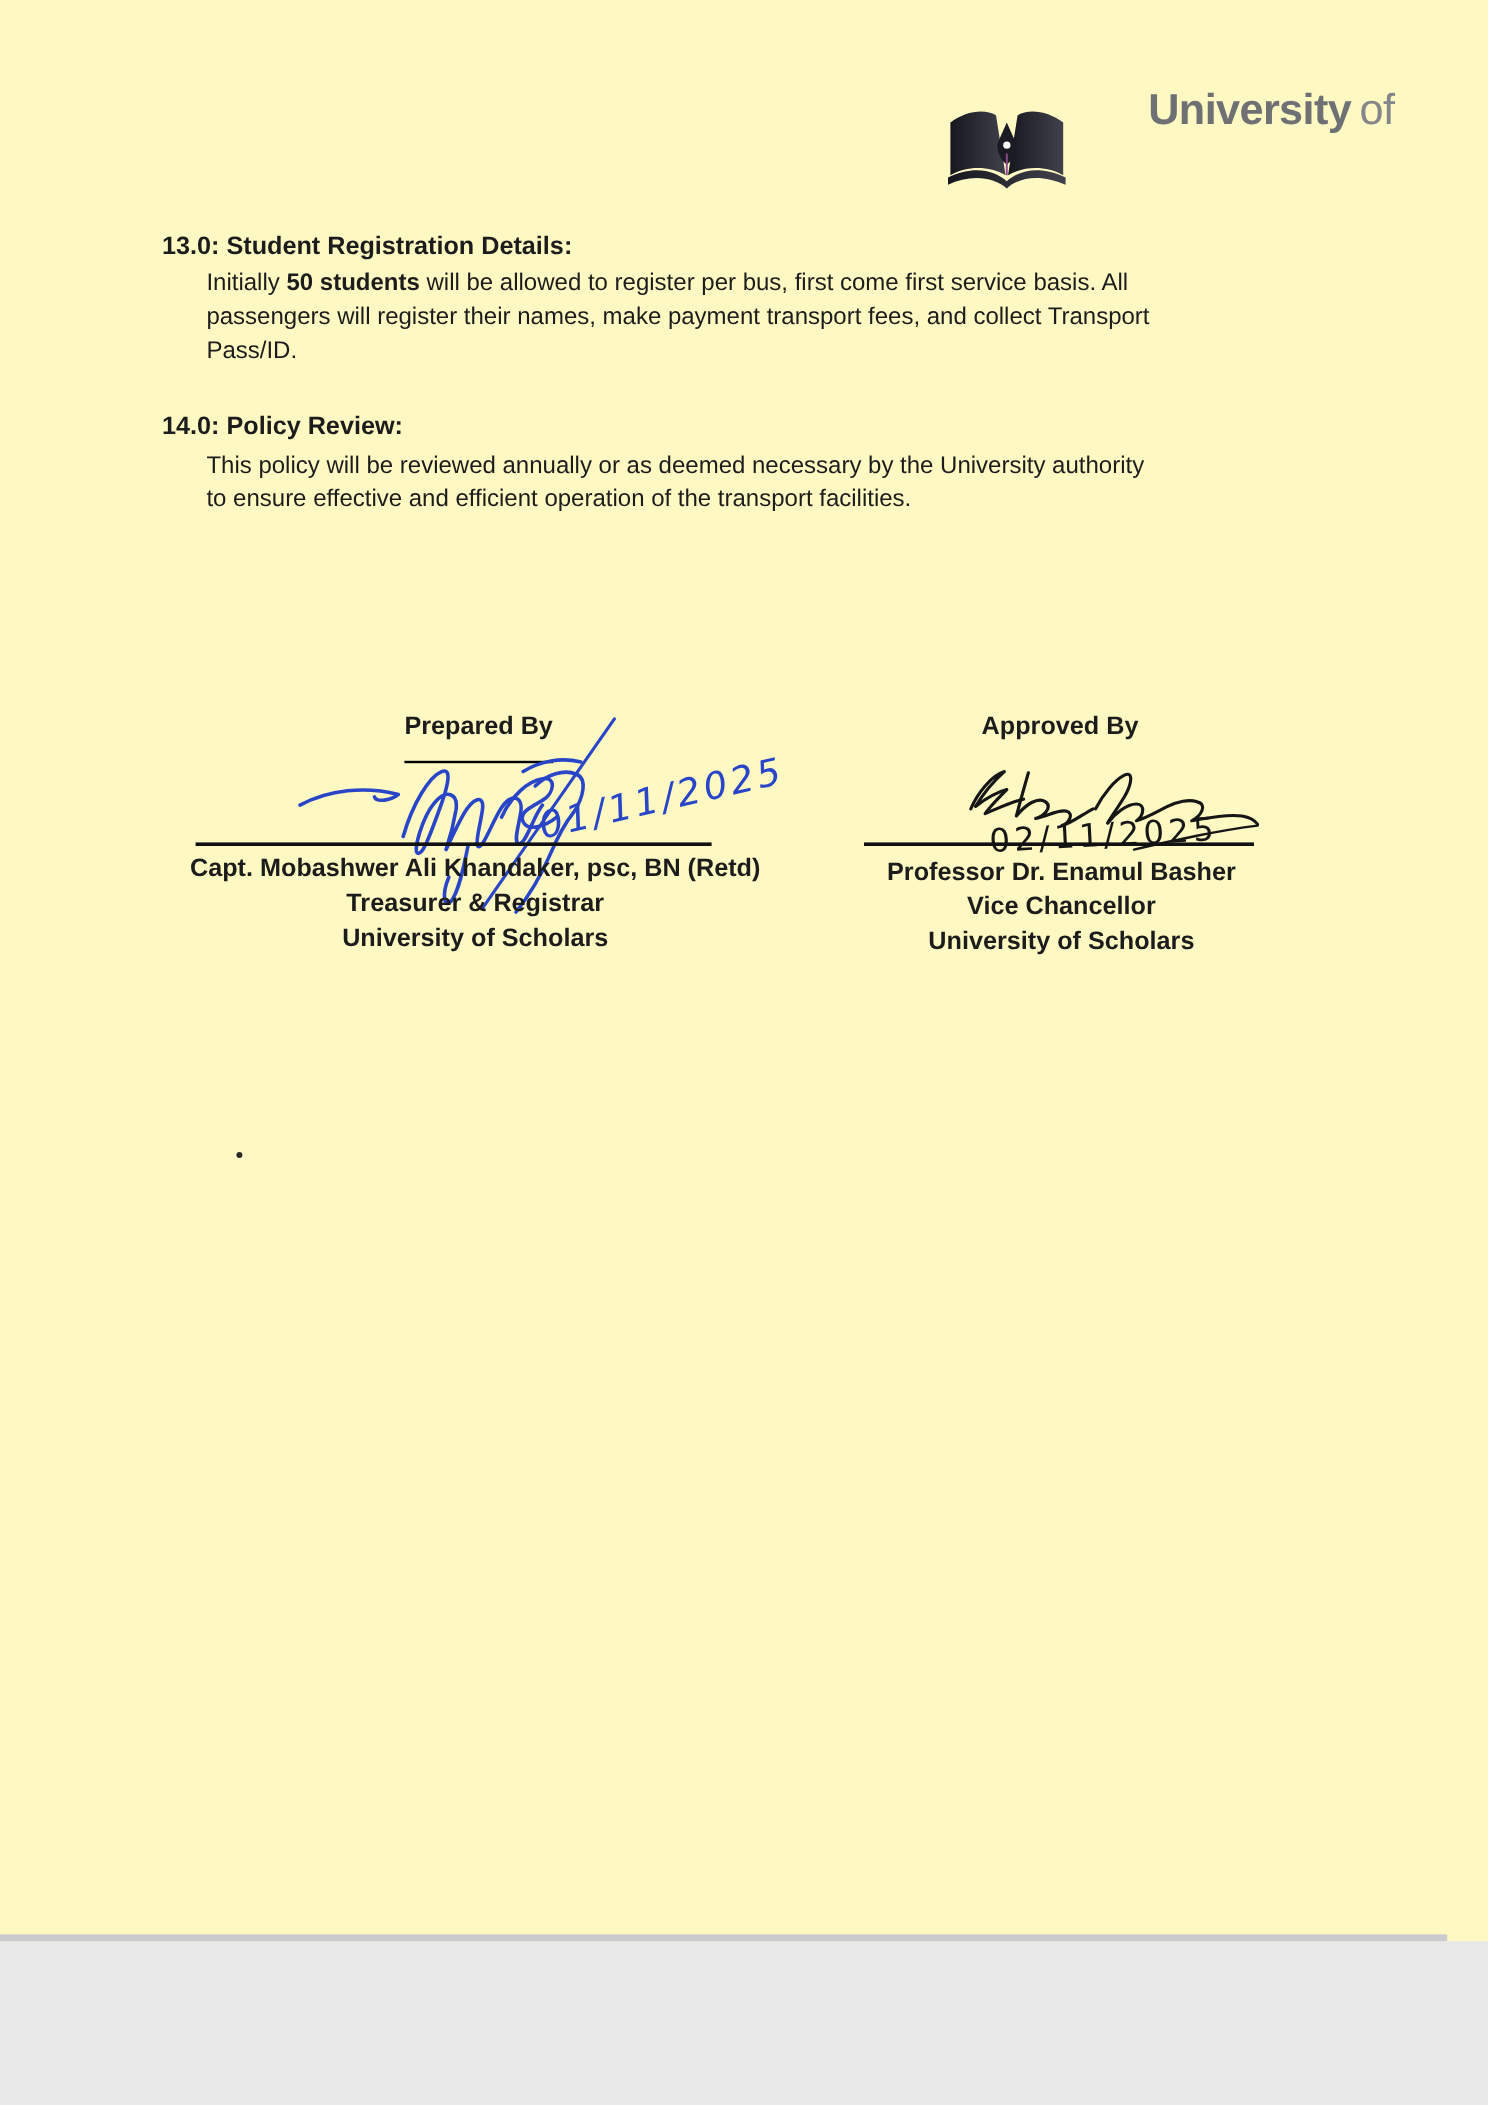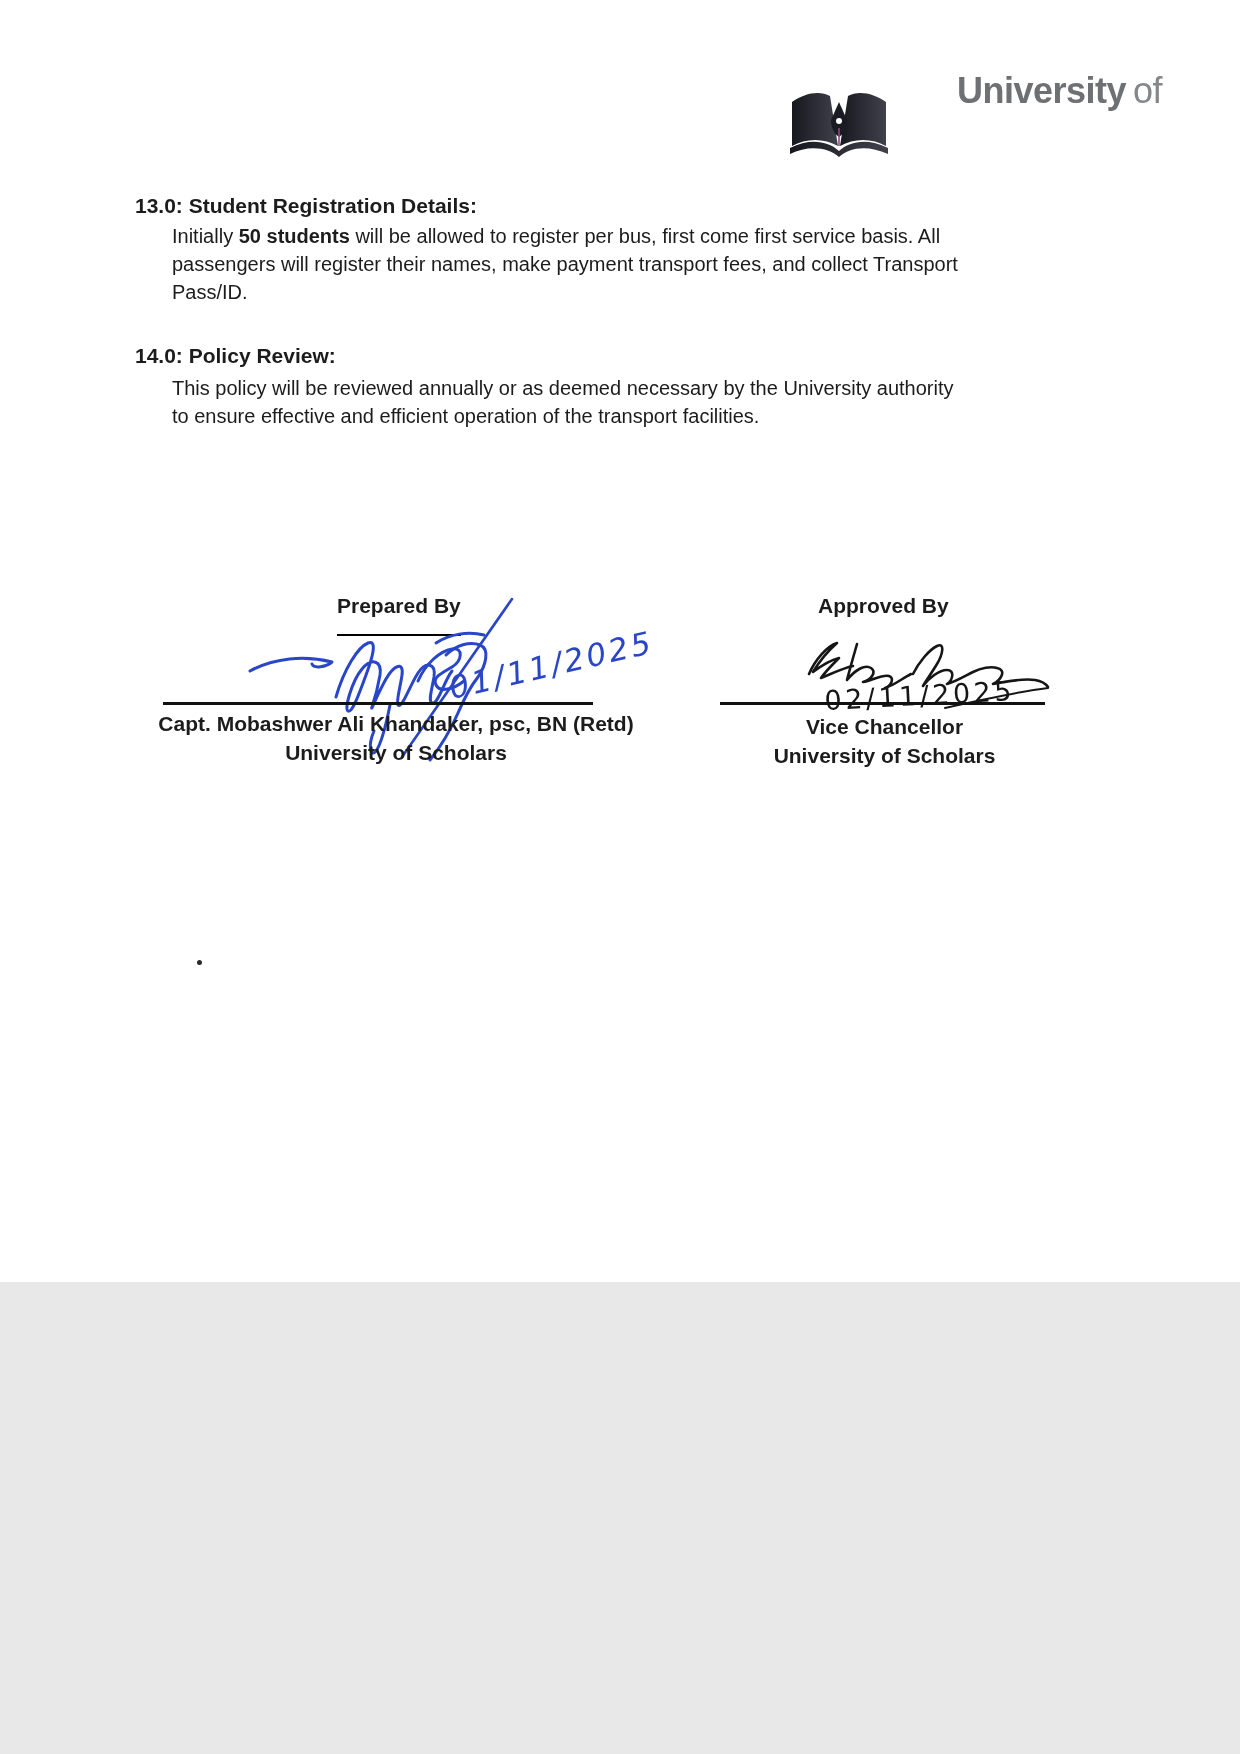--- a/index.html
+++ b/index.html
@@ -1,20 +1,20 @@
 <!DOCTYPE html>
 <html><head>
 <meta charset="utf-8">
 <style>
   html,body{margin:0;padding:0;background:#e8e8e8;}
   .page{
     position:relative;
-    width:1240px;height:1282px;
+    width:1240px;height:1618px;
     margin:0 auto;
-    background:#ffffff;
+    background:#fef9c3;
     font-family:"Liberation Sans",sans-serif;
     color:#1c1c1c;
     overflow:hidden;
   }
   
   .logo-icon{position:absolute;left:783px;top:86px;width:112px;height:78px;}
   .logo-line1{position:absolute;left:870px;top:70px;width:292px;text-align:right;
     font-size:36px;font-weight:bold;color:#6f7073;letter-spacing:-0.5px;white-space:nowrap;}
   .logo-line1 .of{font-weight:normal;color:#85868a;margin-left:7px;}
   .logo-line2{position:absolute;left:870px;top:114px;width:265px;text-align:right;
@@ -103,24 +103,26 @@
       <path d="M 150,78 C 185,70 220,62 253,58" stroke-width="2"></path>
     </g>
     <text x="30" y="80" transform="rotate(-3 30 80)" font-family="DejaVu Sans, sans-serif" font-size="27" letter-spacing="3.5" fill="#161616">02/11/2025</text>
   </svg>
 
   <div class="sig-line left"></div>
   <div class="sig-line right"></div>
 
   <div class="sig-block left">
     <div>Capt. Mobashwer Ali Khandaker, psc, BN (Retd)</div>
+    <div>Treasurer &amp; Registrar</div>
     <div>University of Scholars</div>
   </div>
 
   <div class="sig-block right">
+    <div>Professor Dr. Enamul Basher</div>
     <div>Vice Chancellor</div>
     <div>University of Scholars</div>
   </div>
 
   <div class="ink-dot"></div>
 
   <div class="footer-bar"></div>
 
   <div class="page-num">
     <span>Page </span><span class="bold-run">3</span><span> of </span><span class="bold-run">3</span>

